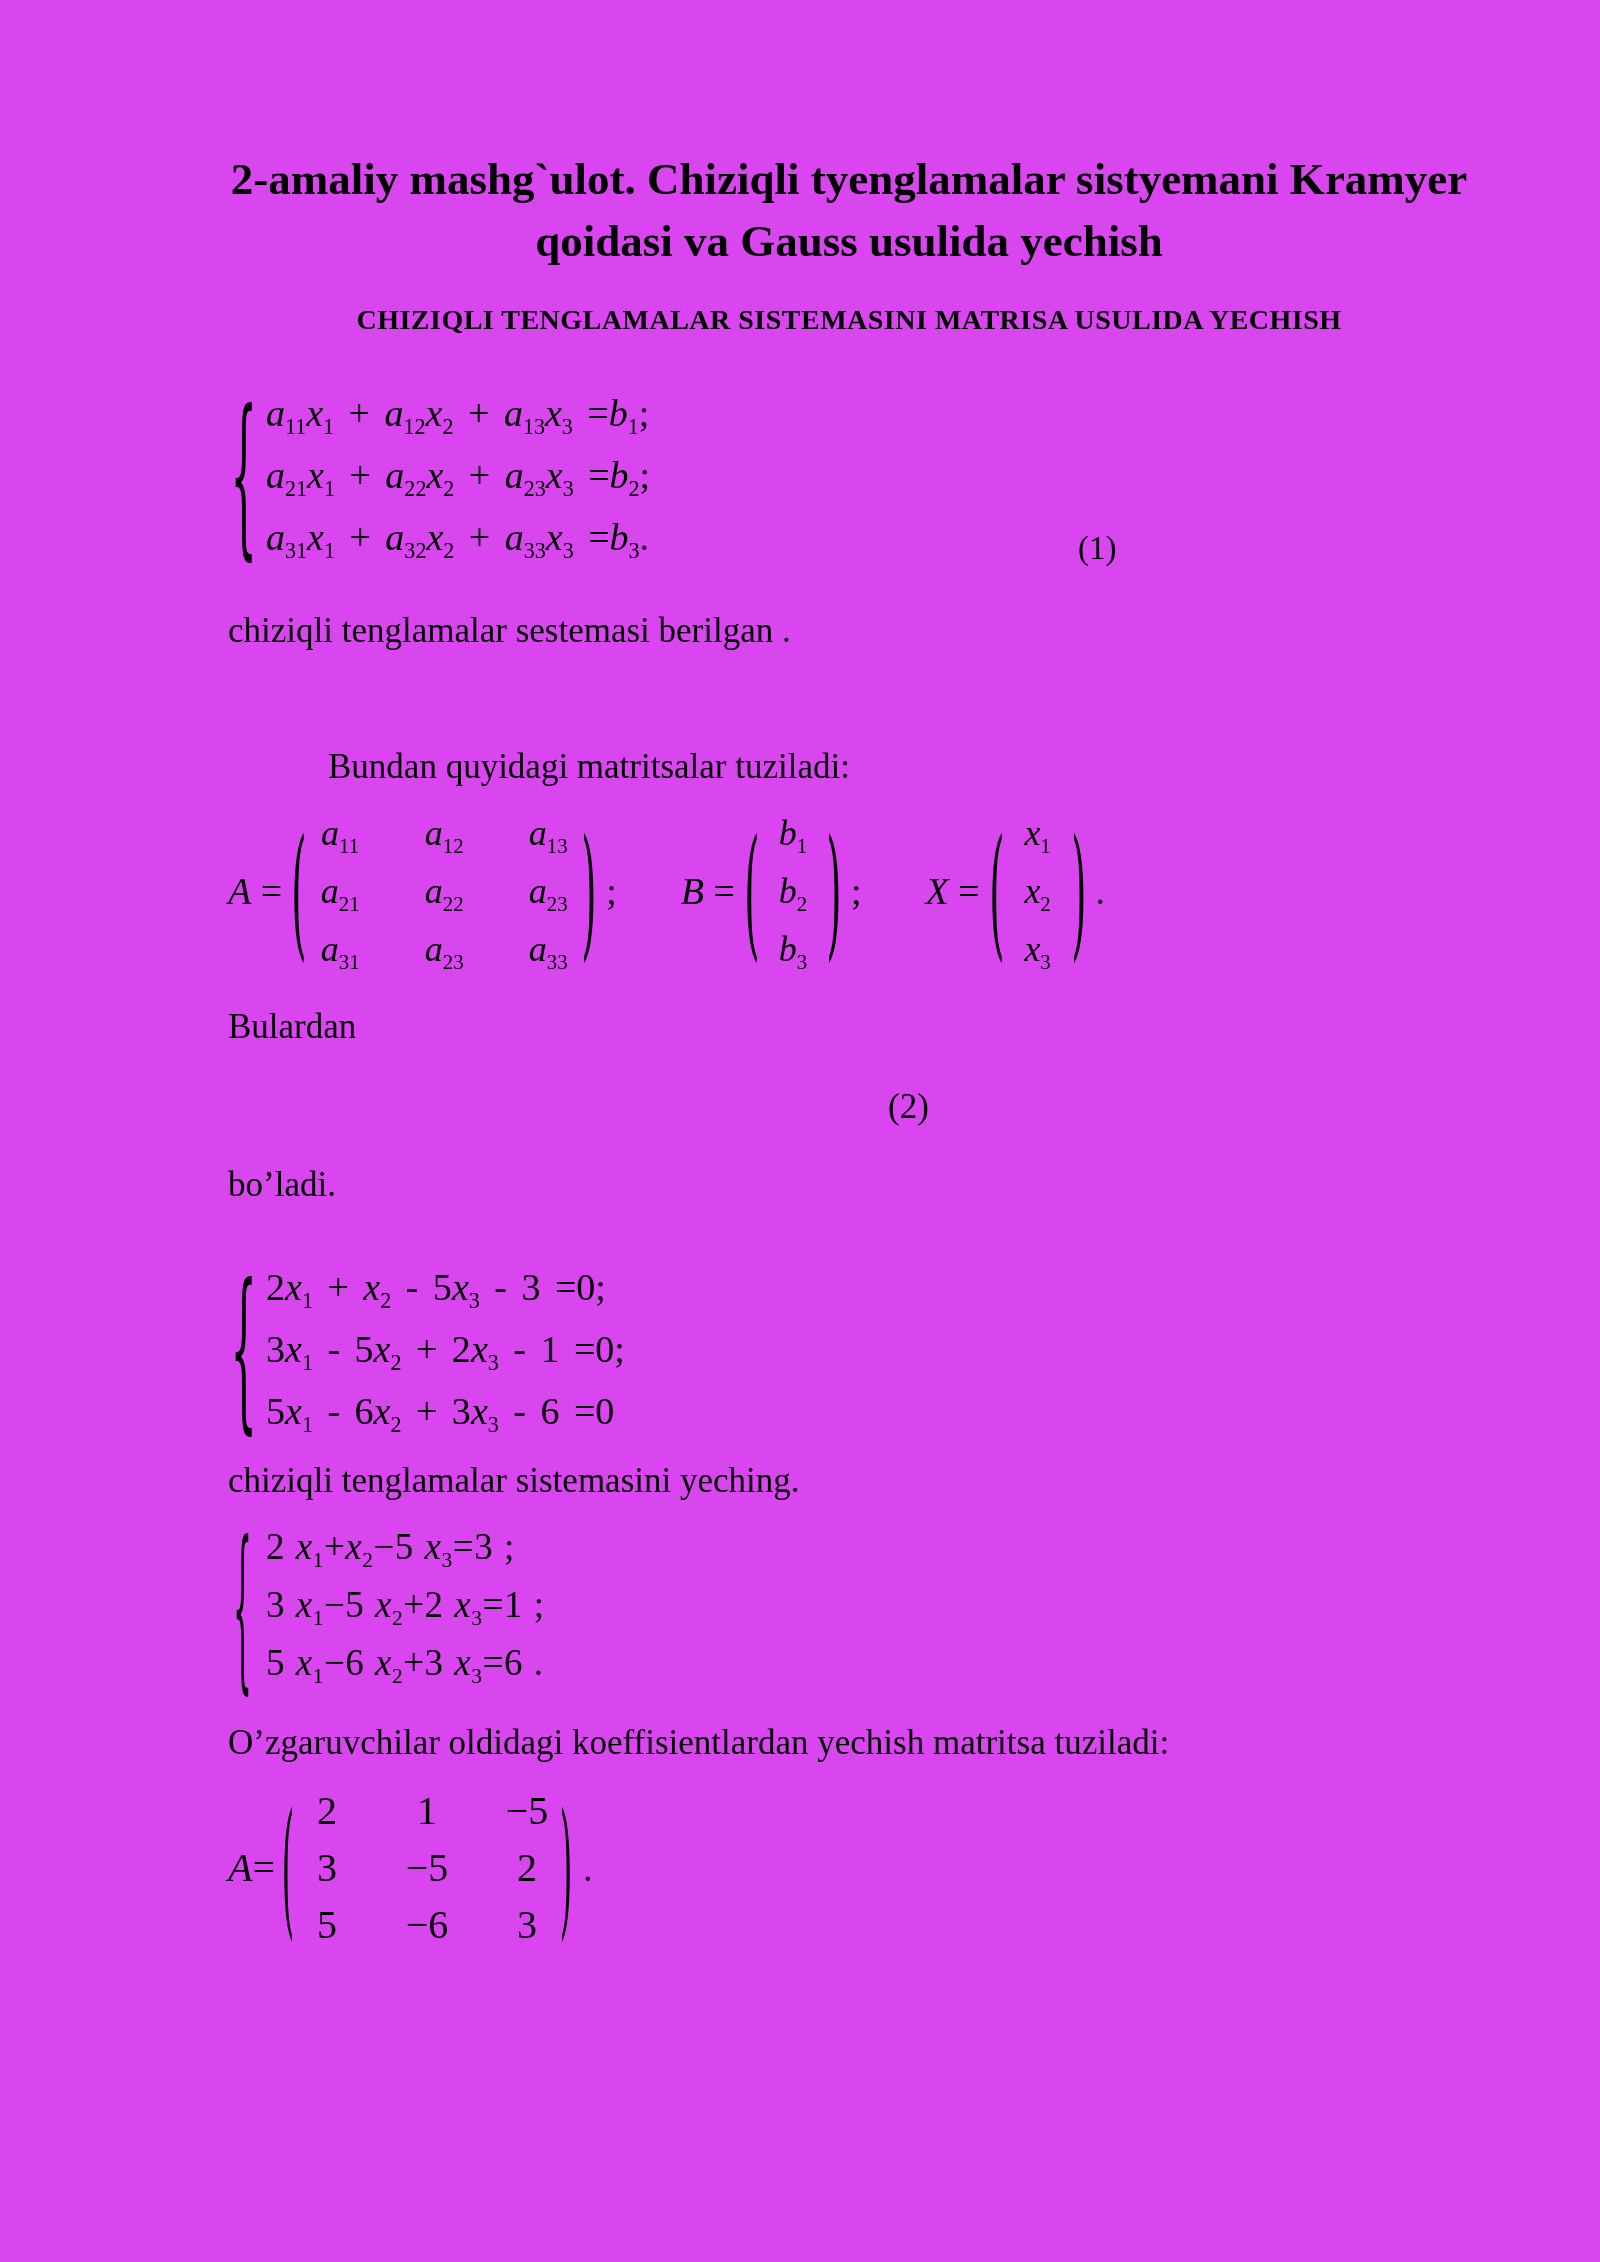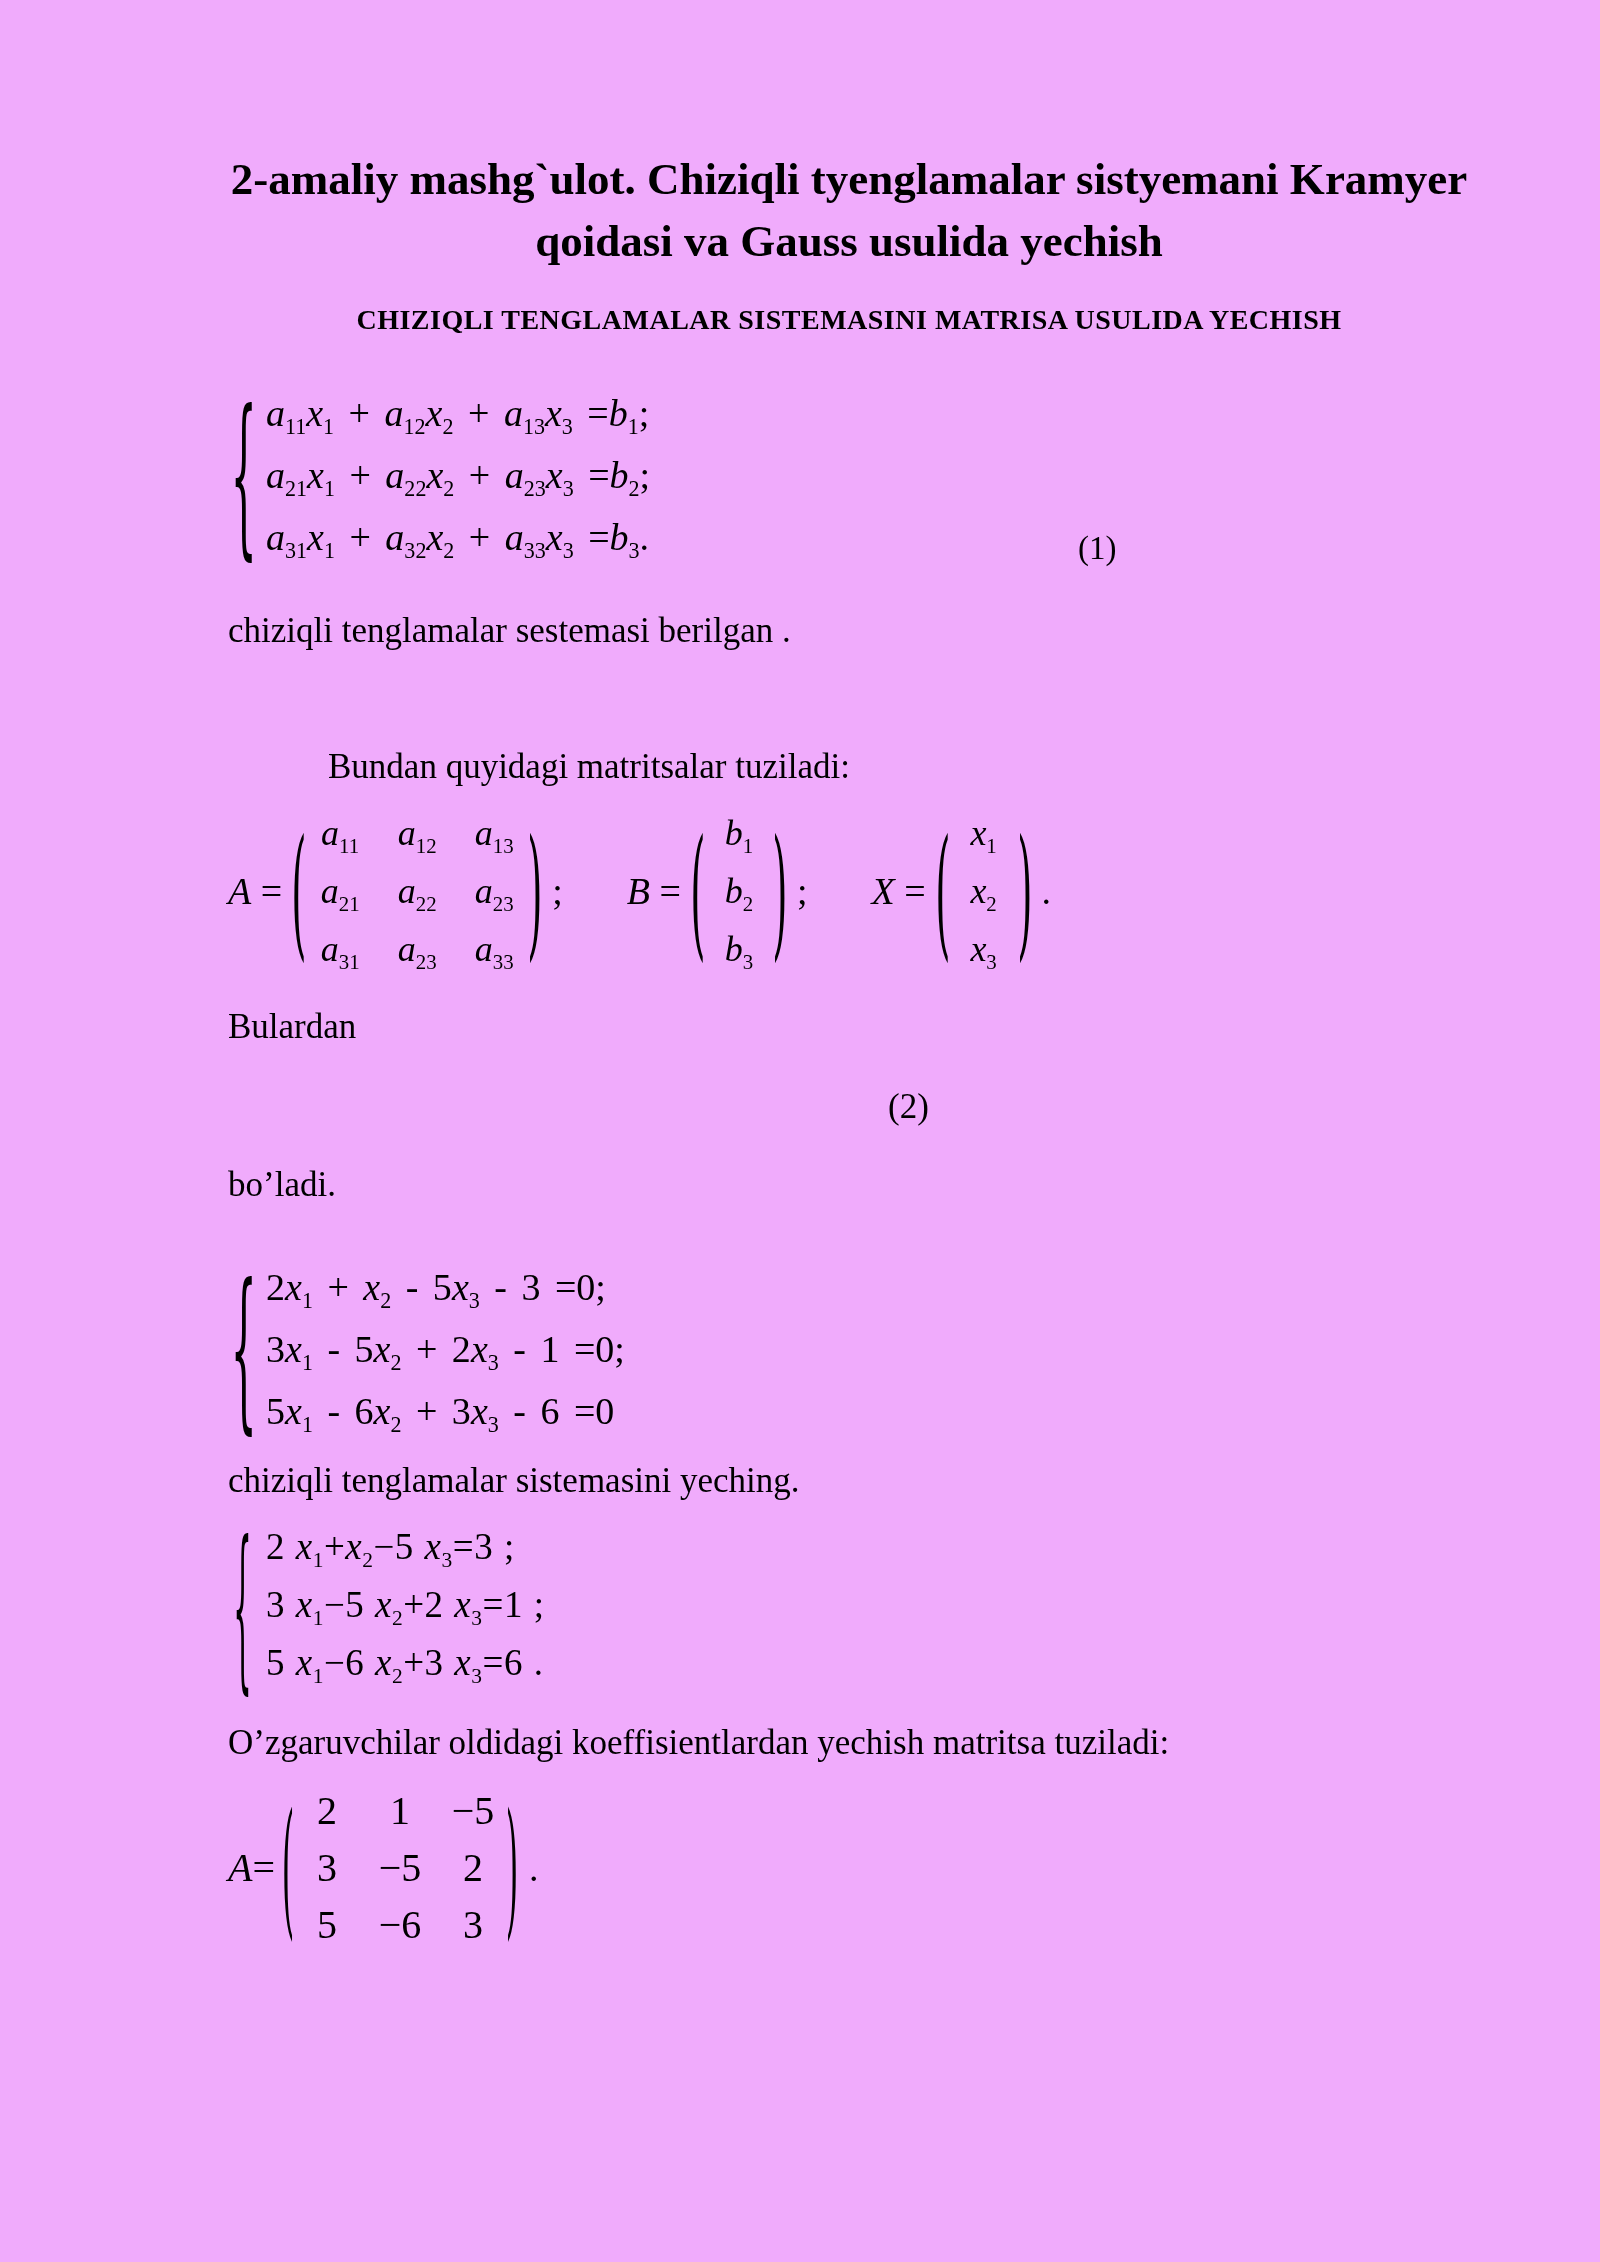--- a/index.html
+++ b/index.html
@@ -1,19 +1,19 @@
 <!DOCTYPE html>
 <html><head>
 <meta charset="utf-8">
 <style>
   html,body{margin:0;padding:0;background:#fff;}
   .page{
     position:relative;
     width:1600px;height:2262px;
-    background:#f0abfc;
+    background:#d946ef;
     color:#000;
     font-family:"Liberation Serif","DejaVu Serif",serif;
     box-sizing:border-box;
     padding:148px 130px 0 228px;
     overflow:hidden;
   }
   
   .title{font-size:45px;font-weight:bold;text-align:center;line-height:62px;}
   .subtitle{margin-top:28px;font-size:28px;font-weight:bold;text-align:center;line-height:40px;letter-spacing:.5px;}
   
@@ -49,21 +49,21 @@
   
   .mrow{display:flex;align-items:center;margin-top:6px;height:190px;}
   .mgroup{display:flex;align-items:center;}
   .mgroup + .mgroup{margin-left:64px;}
   .mlabel{font-size:38px;margin-right:8px;white-space:pre;}
   .paren{
     display:inline-block;width:18px;text-align:center;line-height:1;
     font-size:46px;transform:scale(.85,3.1);transform-origin:center center;
     font-family:"DejaVu Serif",serif;
   }
-  .mgrid{display:grid;column-gap:25px;align-items:center;padding:0 6px;}
+  .mgrid{display:grid;column-gap:52px;align-items:center;padding:0 6px;}
   .cols3{grid-template-columns:repeat(3,auto);}
   .cols1{grid-template-columns:auto;}
   .mcell{font-size:36px;line-height:58px;text-align:center;min-width:52px;}
   .mafter{font-size:38px;margin-left:8px;}
   
   .finalmatrix{margin-top:14px;height:175px;}
   .finalmatrix .mcell{font-size:40px;line-height:57px;min-width:48px;}
   .finalmatrix .mlabel{font-size:40px;margin-right:4px;}
   .finalmatrix .paren{font-size:46px;transform:scale(.7,3.2);}
 </style>

